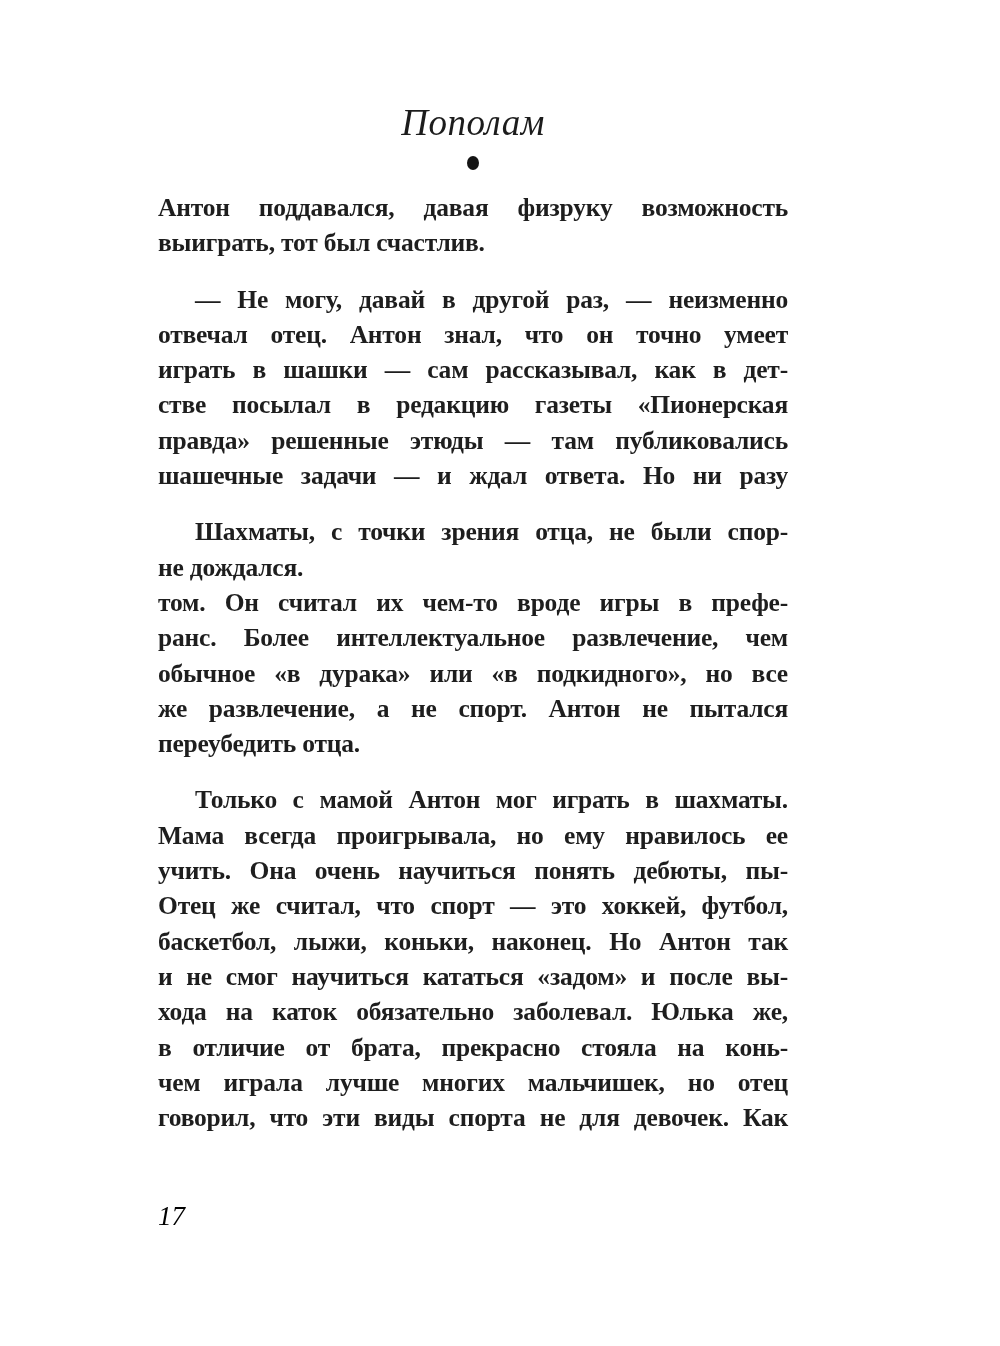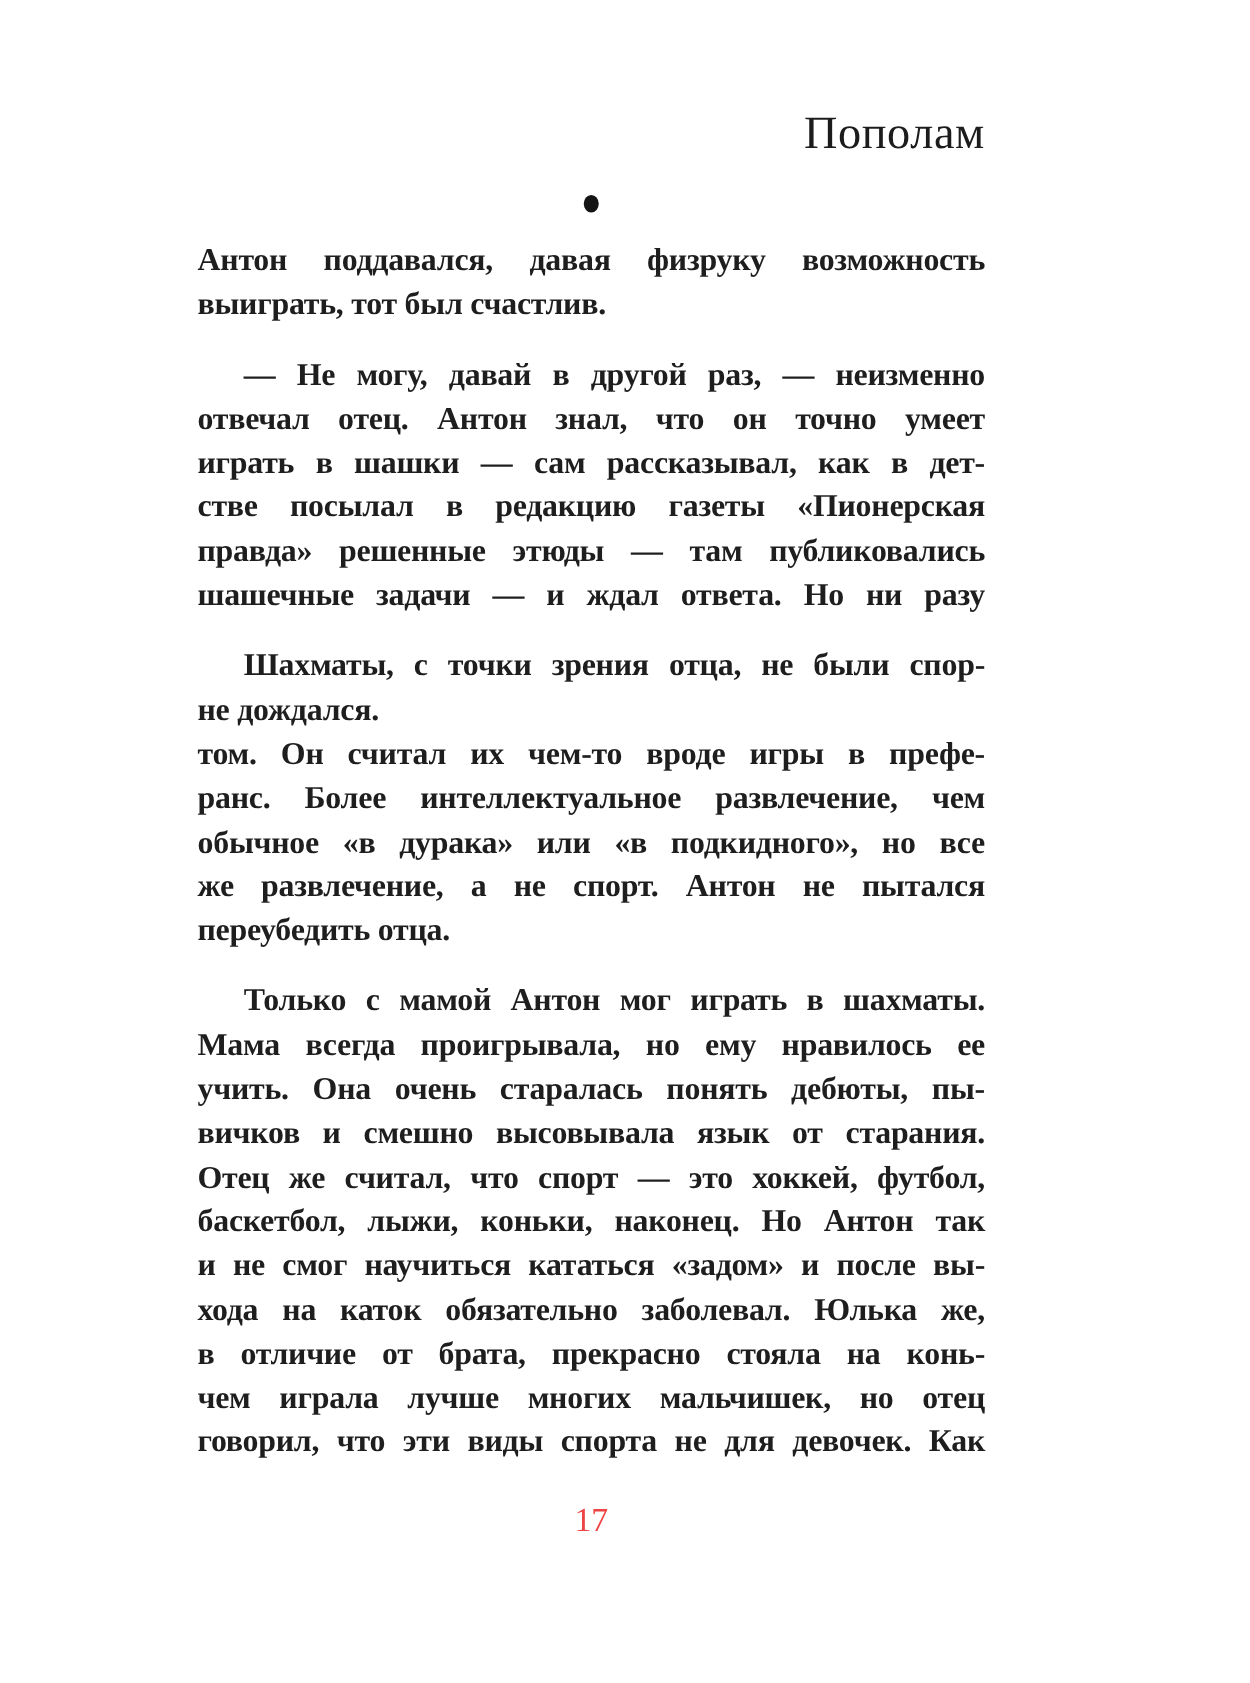--- a/index.html
+++ b/index.html
@@ -19,22 +19,23 @@
     position: absolute;
     top: 0; left: 0;
     width: 1000px;
     height: 1346px;
     background: #ffffff;
   }
   .running-head {
     position: absolute;
     left: 158px;
     width: 630px;
-    top: 86px;
-    text-align: right;
+    top: 102px;
+    text-align: center;
+    font-style: italic;
     font-size: 37px;
     line-height: 42px;
     color: #1c1c1c;
     letter-spacing: 0.5px;
   }
   .divider-dot {
     position: absolute;
     left: 467px;
     top: 156px;
     width: 12px;
@@ -64,23 +65,23 @@
     margin-top: 21px;
   }
   .line.line-end {
     text-align-last: left;
   }
   .folio {
     position: absolute;
     left: 158px;
     width: 630px;
     top: 1201px;
-    text-align: center;
     font-size: 27px;
-    color: #ef4444;
+    color: #000000;
+    font-style: italic;
   }
 </style>
 </head>
 <body>
 
 <div class="book-page">
 
   <div class="running-head">Пополам</div>
 
   <div class="divider-dot"></div>
@@ -96,22 +97,21 @@
       <div class="line">шашечные задачи — и ждал ответа. Но ни разу</div>
       <div class="line line-indent">Шахматы, с точки зрения отца, не были спор-</div>
       <div class="line line-end">не дождался.</div>
       <div class="line">том. Он считал их чем-то вроде игры в префе-</div>
       <div class="line">ранс. Более интеллектуальное развлечение, чем</div>
       <div class="line">обычное «в дурака» или «в подкидного», но все</div>
       <div class="line">же развлечение, а не спорт. Антон не пытался</div>
       <div class="line line-end">переубедить отца.</div>
       <div class="line line-indent">Только с мамой Антон мог играть в шахматы.</div>
       <div class="line">Мама всегда проигрывала, но ему нравилось ее</div>
-      <div class="line">учить. Она очень старалась понять дебюты, пы-</div>
-      <div class="line">вичков и смешно высовывала язык от старания.</div>
+      <div class="line">учить. Она очень научиться понять дебюты, пы-</div>
       <div class="line">Отец же считал, что спорт — это хоккей, футбол,</div>
       <div class="line">баскетбол, лыжи, коньки, наконец. Но Антон так</div>
       <div class="line">и не смог научиться кататься «задом» и после вы-</div>
       <div class="line">хода на каток обязательно заболевал. Юлька же,</div>
       <div class="line">в отличие от брата, прекрасно стояла на конь-</div>
       <div class="line">чем играла лучше многих мальчишек, но отец</div>
       <div class="line">говорил, что эти виды спорта не для девочек. Как</div>
     </div>
 
   <div class="folio">17</div>

